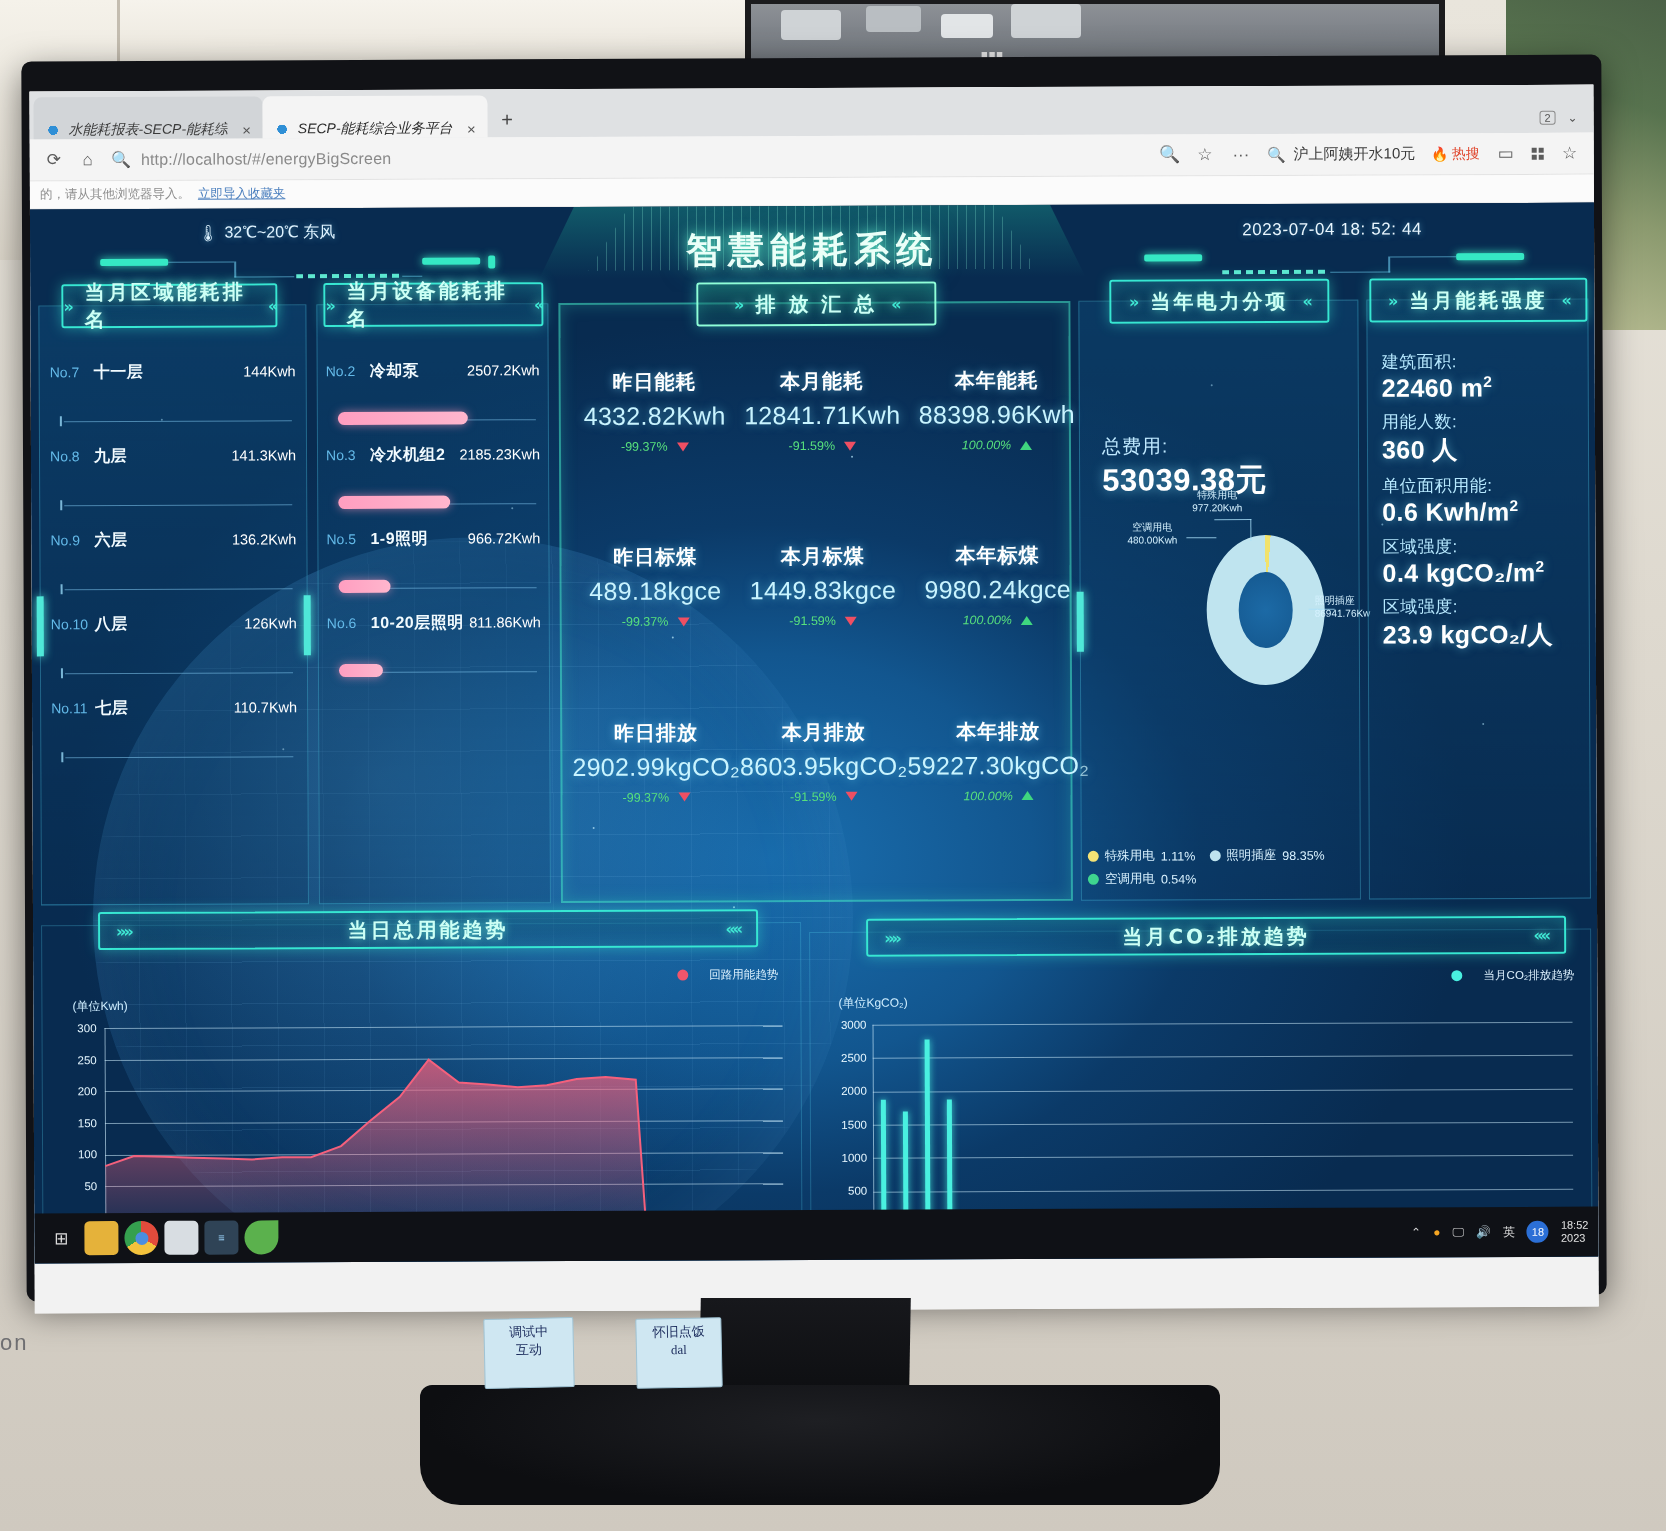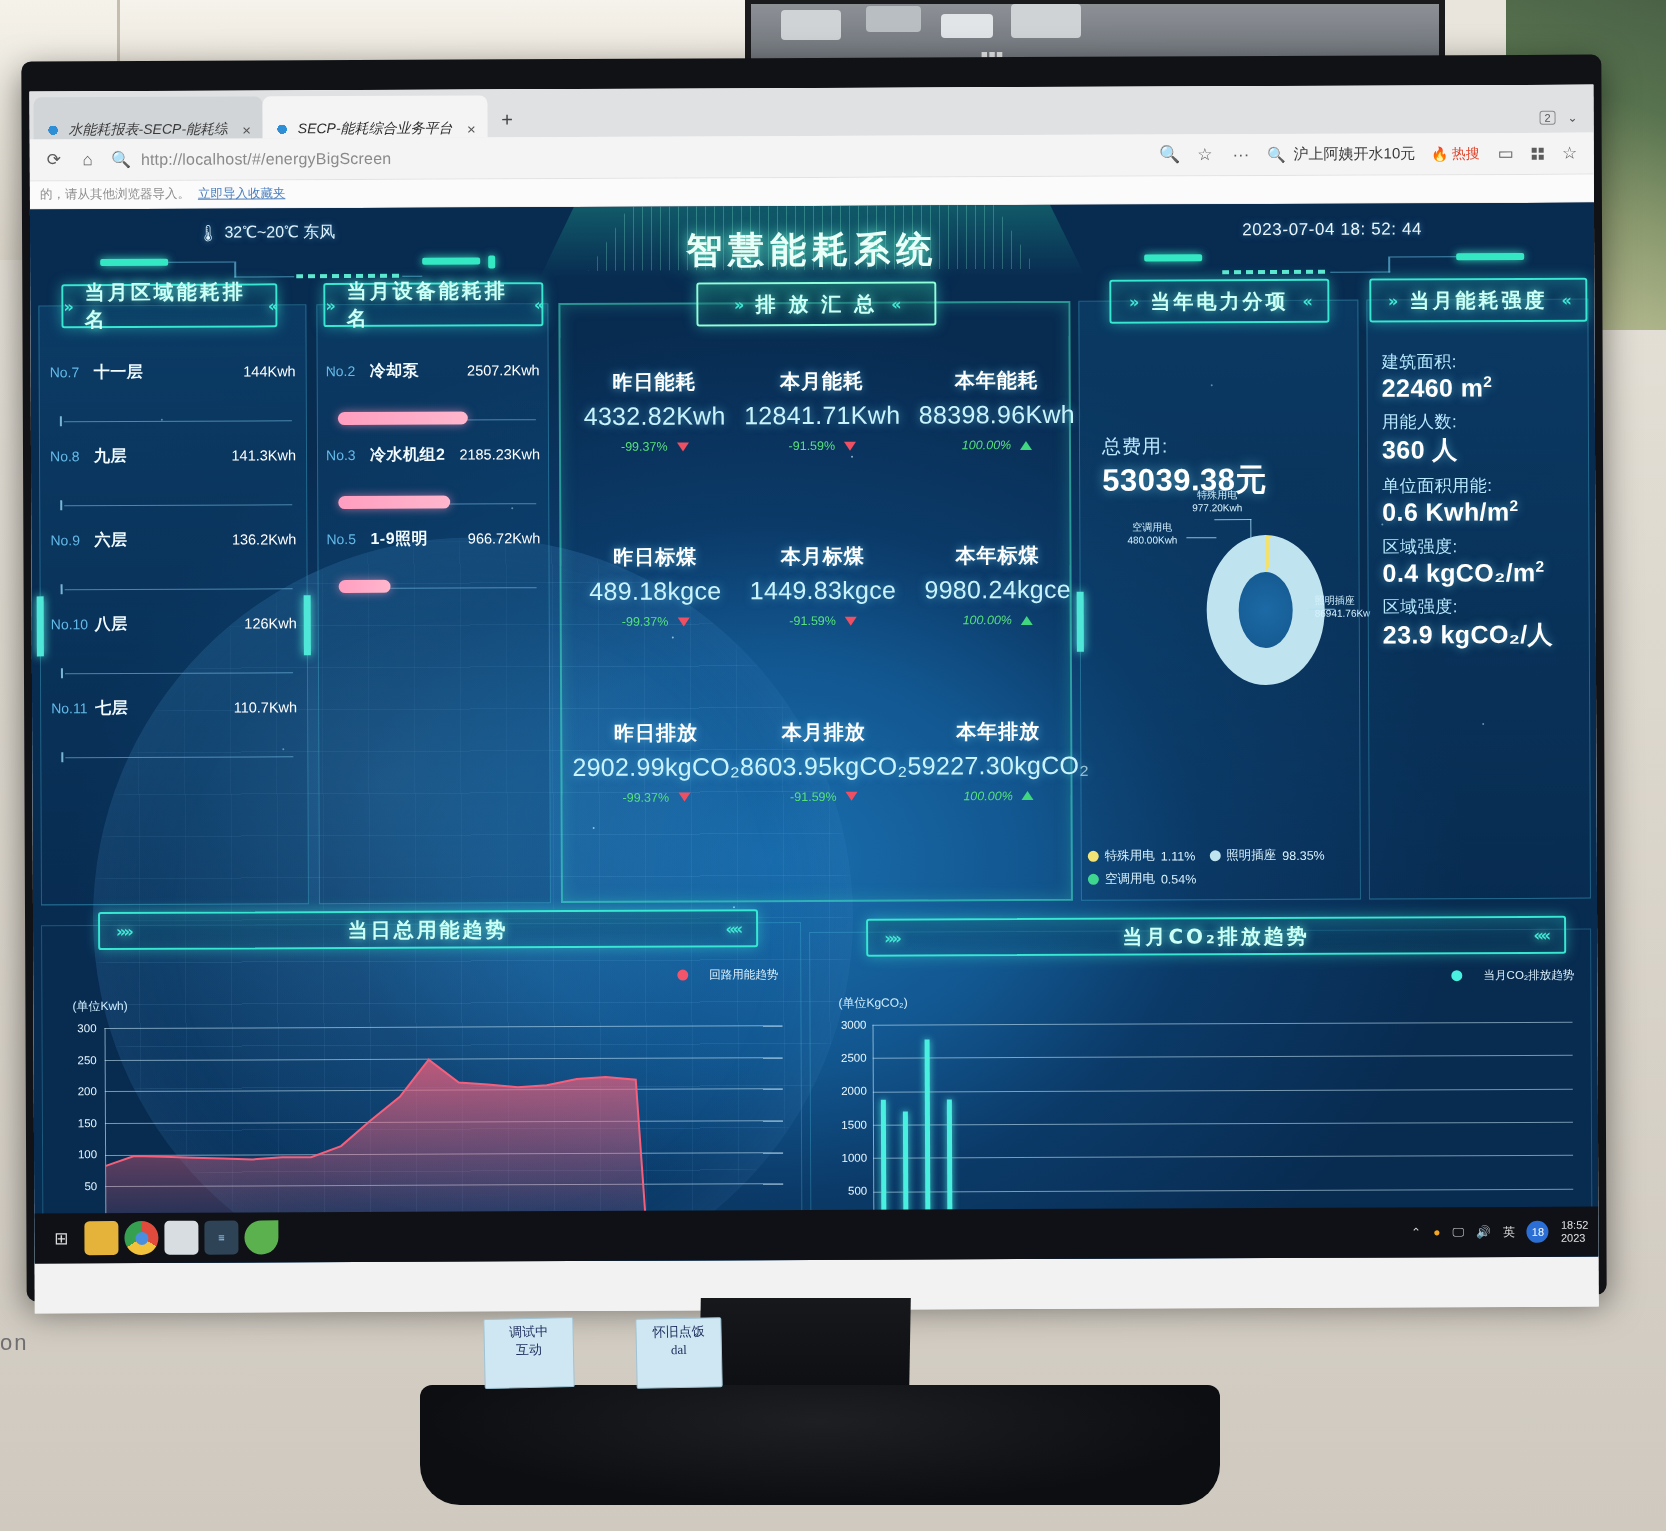--- a/index.html
+++ b/index.html
@@ -536,20 +536,29 @@
                 <div class="rank-bar" style="width:112px;"></div>
             </div>
             <div class="rank-row">
               <div class="rank-top">
                   <span class="rank-no">No.5</span>
                   <span class="rank-name">1-9照明</span>
                   <span class="rank-val">966.72Kwh</span>
                 </div>
               <div class="rank-line"></div>
                 <div class="rank-bar" style="width:52px;"></div>
+            </div>
+            <div class="rank-row">
+              <div class="rank-top">
+                  <span class="rank-no">No.6</span>
+                  <span class="rank-name">10-20层照明</span>
+                  <span class="rank-val">811.86Kwh</span>
+                </div>
+              <div class="rank-line"></div>
+                <div class="rank-bar" style="width:44px;"></div>
             </div>
           </div>
         </div>
 
         <div class="panel" style="left:528px;top:96px;width:512px;height:600px;
              border:2px solid rgba(70,235,200,.55);
              box-shadow:0 0 16px rgba(60,225,195,.25) inset;">
           <div class="ptitle" style="position:absolute;left:136px;top:-22px;width:240px;
                border-color:#8effd8; background:linear-gradient(180deg, rgba(26,120,110,.6), rgba(10,60,70,.2));">
             <span class="chev">»</span>

